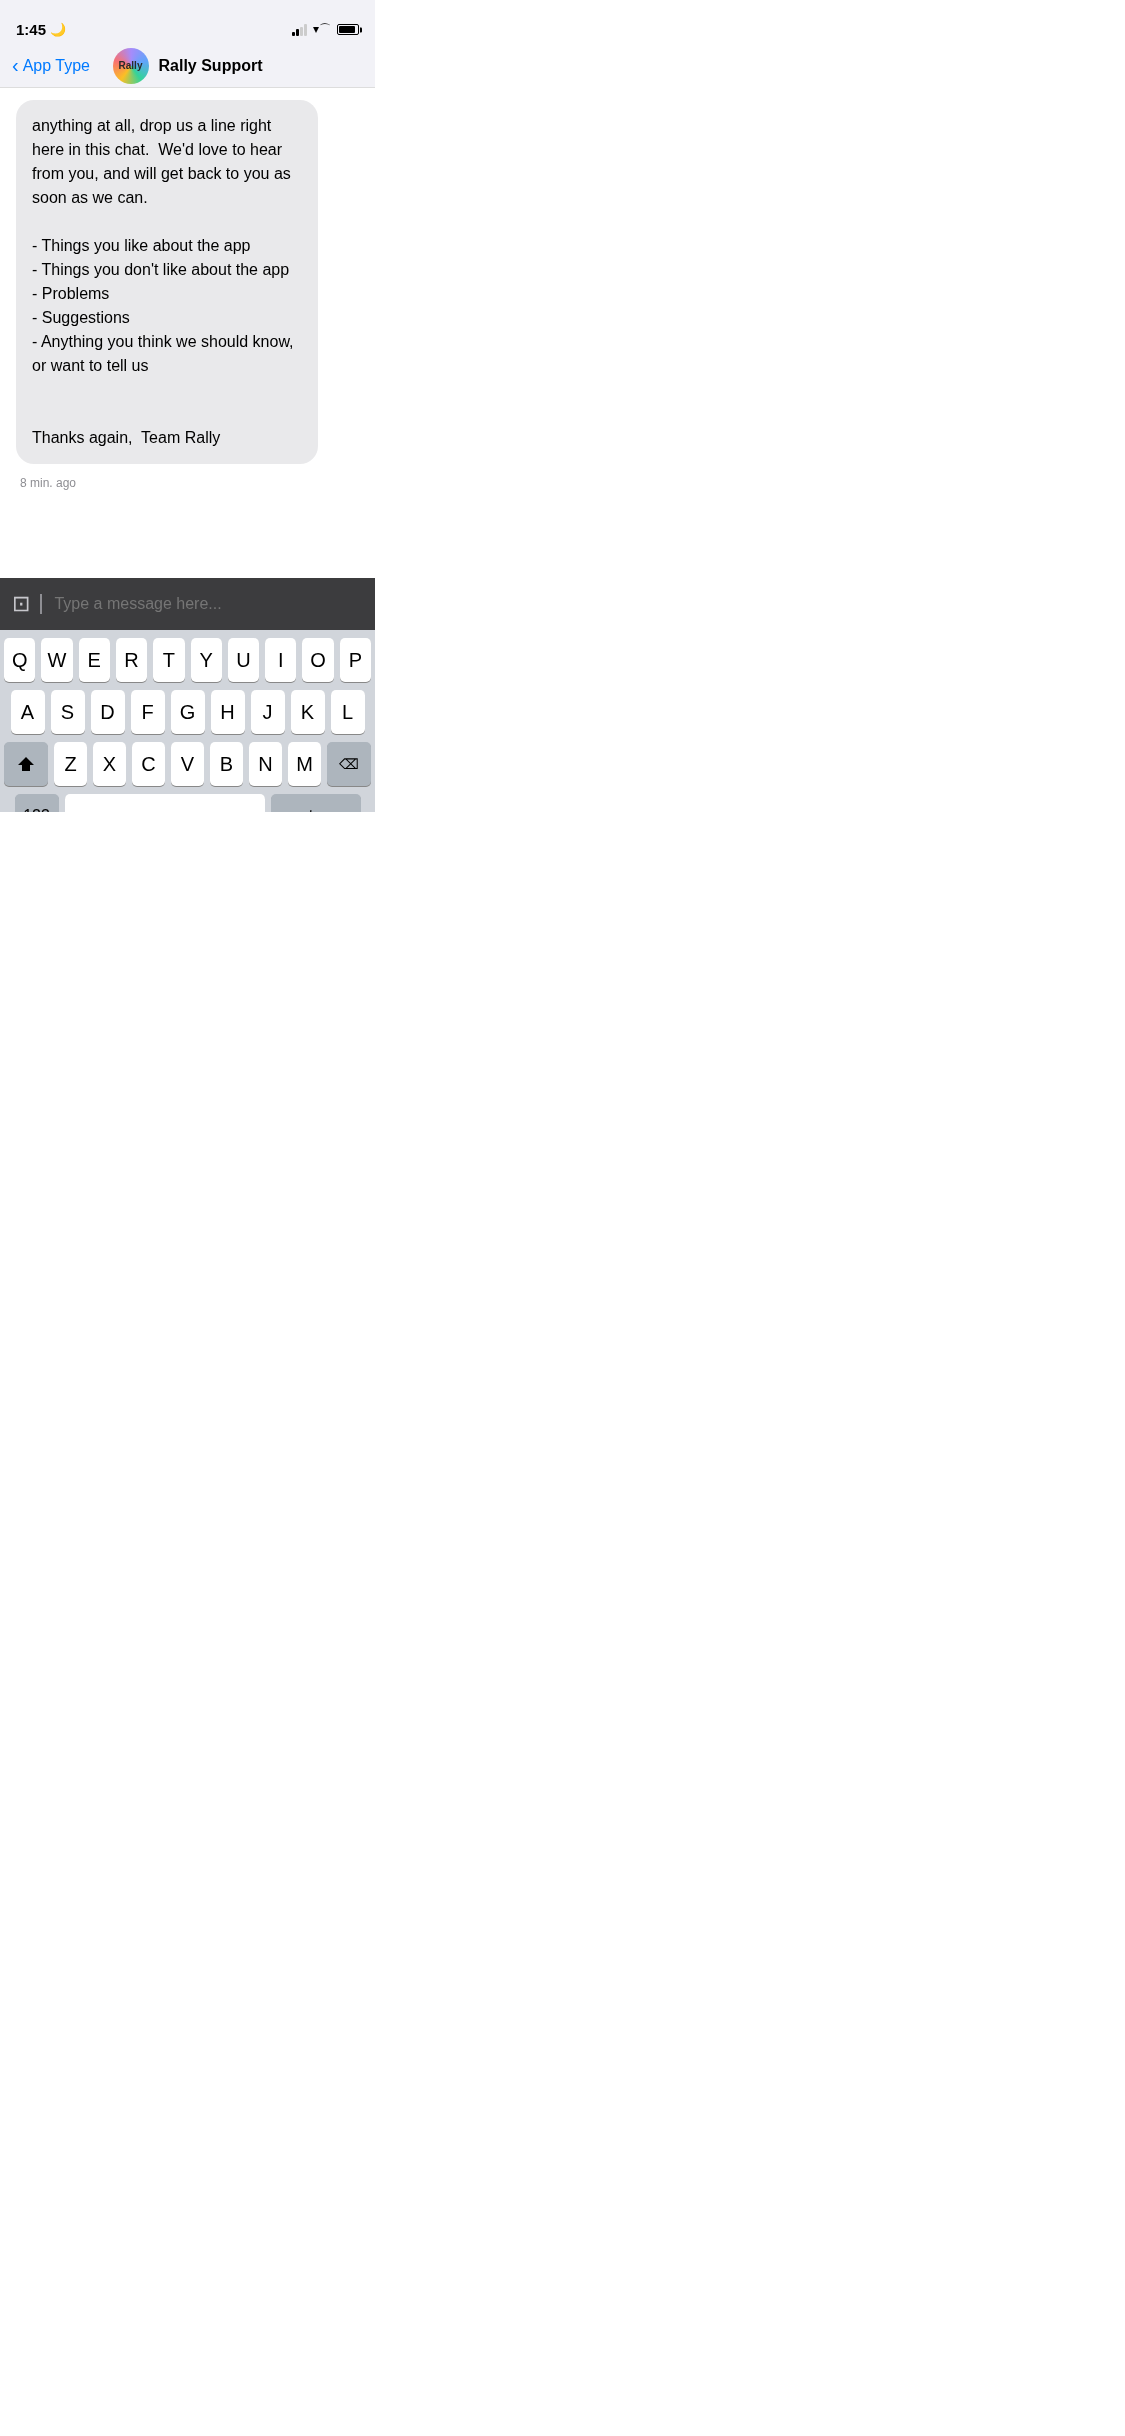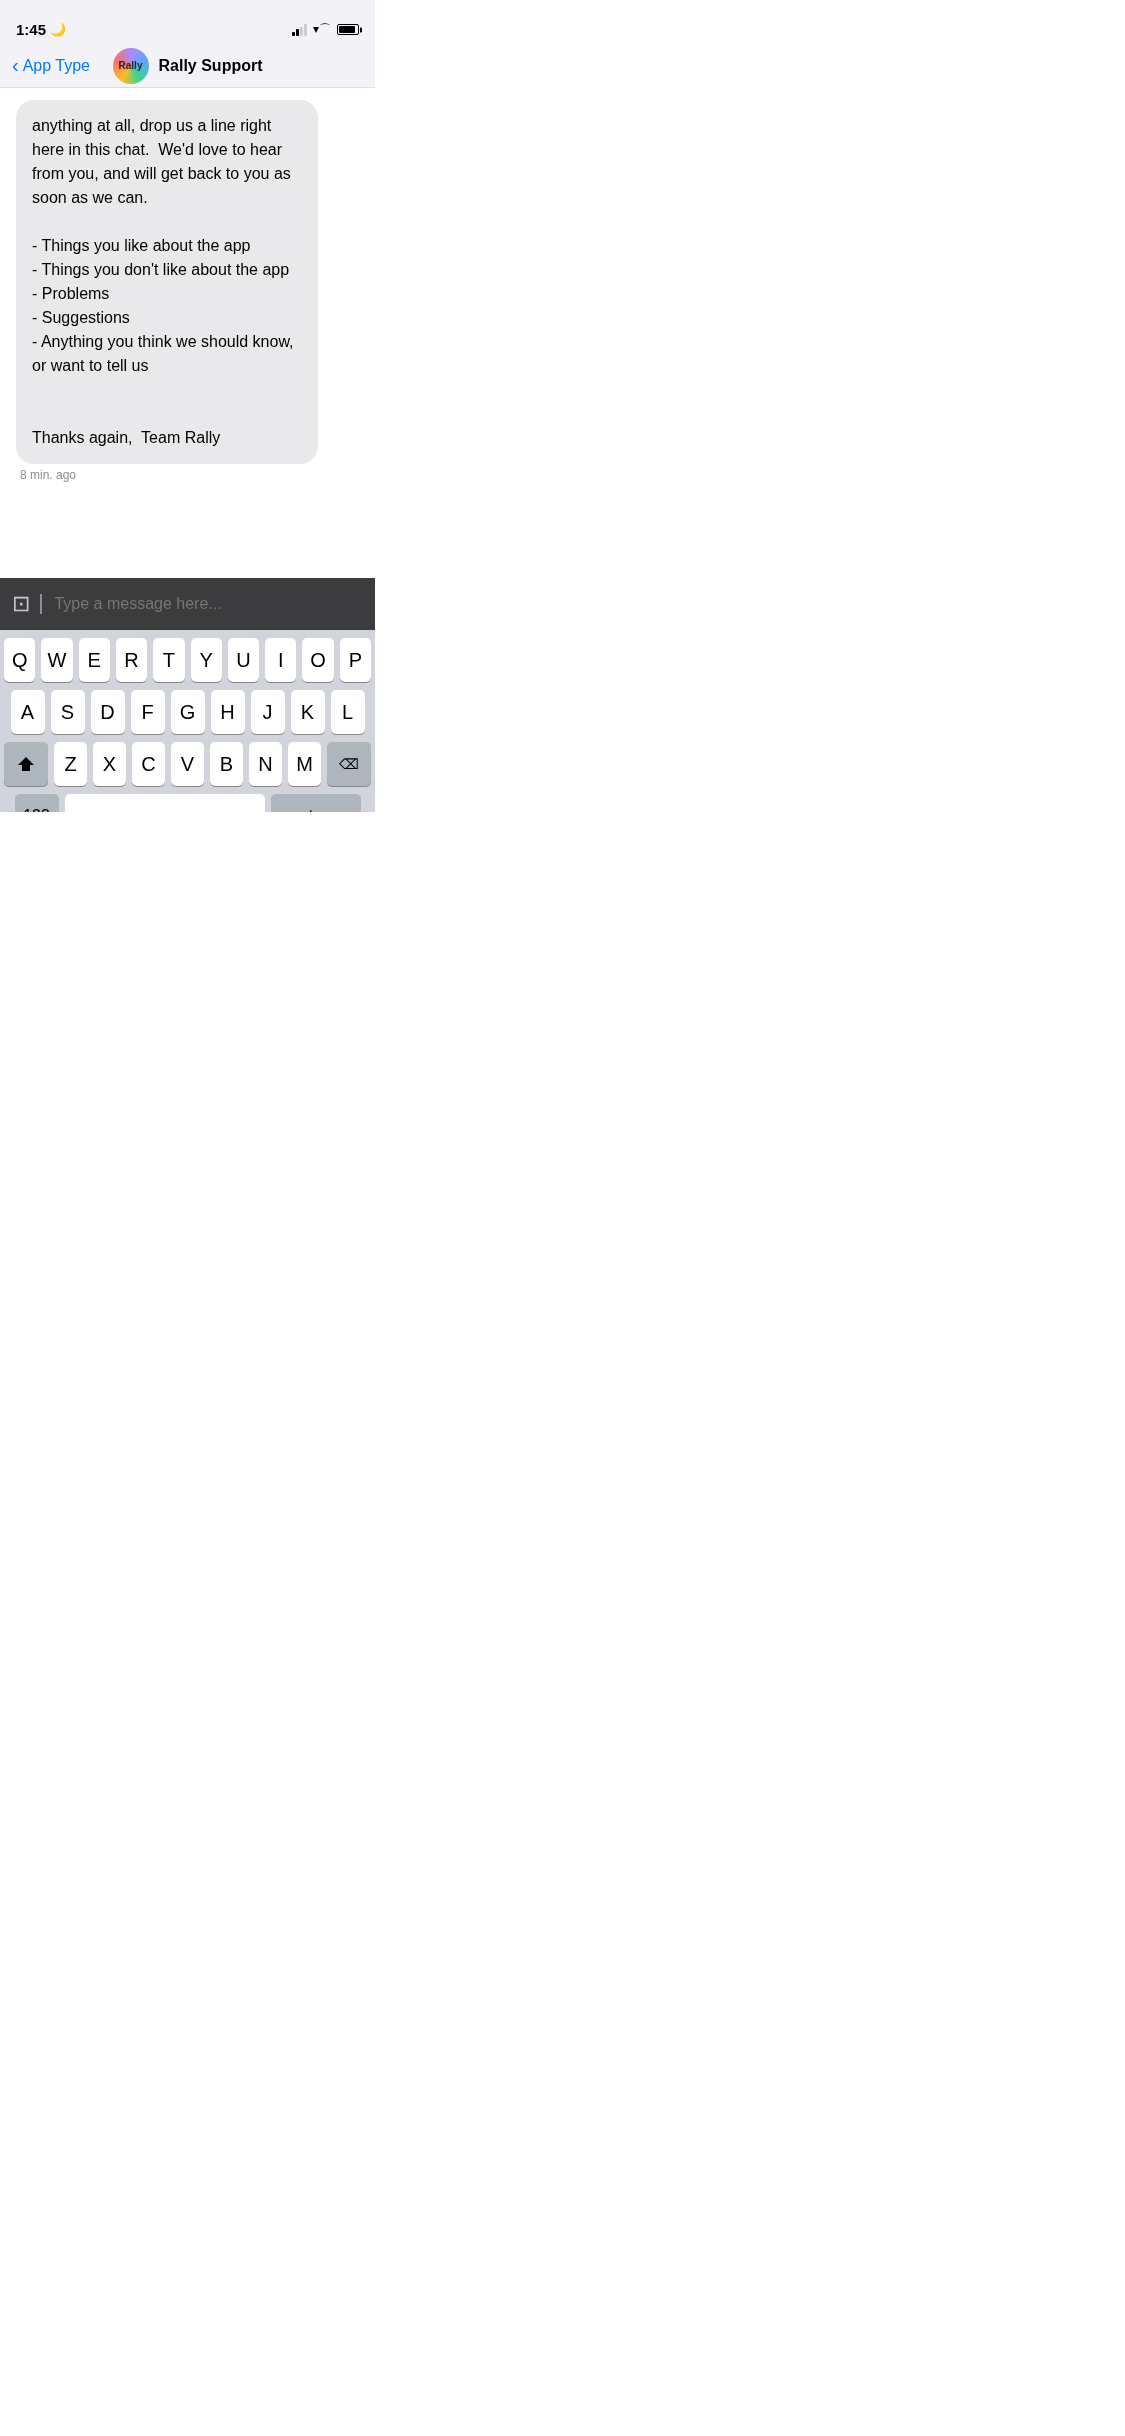--- a/index.html
+++ b/index.html
@@ -135,21 +135,21 @@
     }
 
     
     .chat-area {
       background: #fff;
       height: 490px;
       overflow-y: auto;
       padding: 12px 16px;
       display: flex;
       flex-direction: column;
-      gap: 0;
+      gap: 8px;
     }
 
     
     .support-bubble {
       background: #e9e9eb;
       border-radius: 18px;
       padding: 14px 16px;
       max-width: 88%;
       align-self: flex-start;
     }

